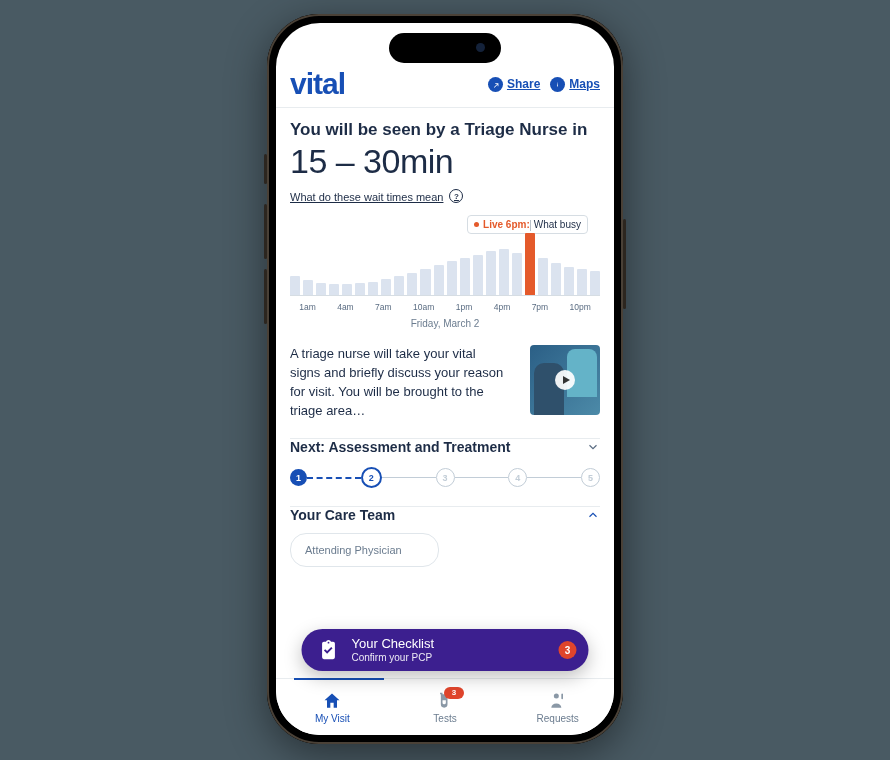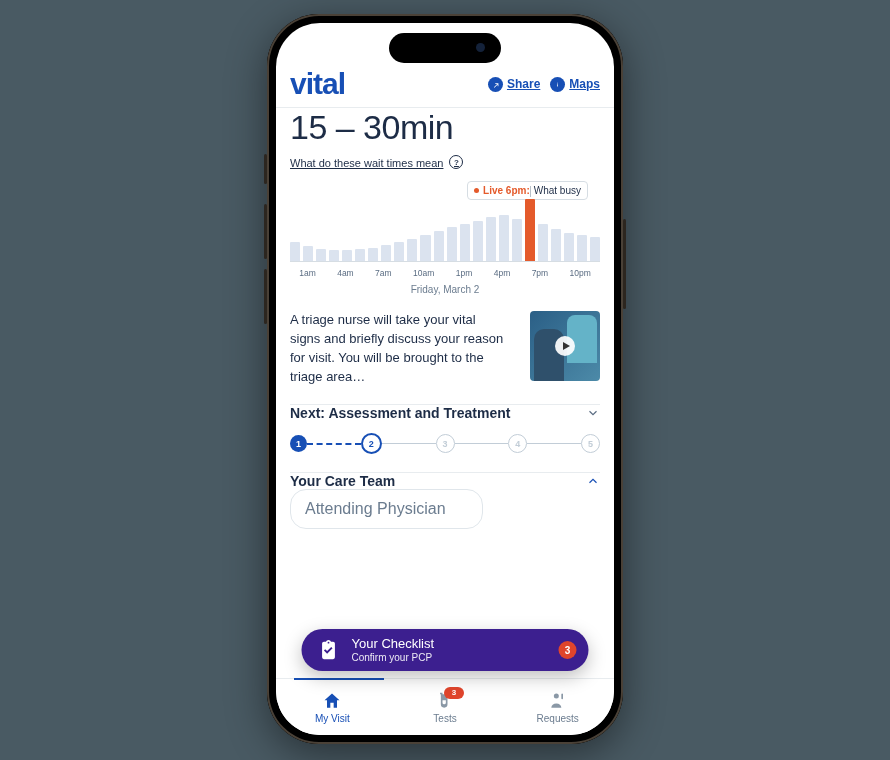--- a/index.html
+++ b/index.html
@@ -72,21 +72,21 @@
 
   .steps{display:flex;align-items:center;margin-top:12px;}
   .step{width:17px;height:17px;border-radius:50%;display:flex;align-items:center;justify-content:center;font-size:9px;font-weight:700;}
   .step.active{background:#174fb5;color:#fff;}
   .step.next{border:2px solid #174fb5;color:#174fb5;background:#fff;}
   .step.future{border:1.5px solid #c2cdd7;color:#c2cdd7;background:#fff;}
   .seg{flex:1;height:0;}
   .seg.dash{border-top:2px dashed #174fb5;}
   .seg.solid{border-top:1.5px solid #c2cdd7;}
 
-  .care-tab{border:1px solid #e0e6eb;border-radius:16px;display:inline-block;padding:10px 36px 10px 14px;font-size:16px;color:#6b7c8f;}
+  .care-tab{margin-top:10px;border:1px solid #e0e6eb;border-radius:16px;display:inline-block;padding:10px 36px 10px 14px;font-size:11px;color:#6b7c8f;}
 
   
   .toast{position:absolute;left:50%;transform:translateX(-50%);bottom:64px;background:#3c1f8f;border-radius:28px;
     padding:8px 48px 8px 14px;display:flex;align-items:center;gap:10px;color:#fff;min-width:225px;box-shadow:0 6px 18px rgba(0,0,0,.25);z-index:15;}
   .toast-icon{width:26px;height:26px;border-radius:4px;display:flex;align-items:center;justify-content:center;}
   .toast-icon svg{width:22px;height:22px;fill:#fff;}
   .toast-text .t1{font-size:13px;font-weight:400;line-height:1.1;}
   .toast-text .t2{font-size:10px;opacity:.9;}
   .toast-badge{position:absolute;right:12px;top:50%;transform:translateY(-50%);width:18px;height:18px;border-radius:50%;background:#e0452c;display:flex;align-items:center;justify-content:center;font-size:10px;font-weight:700;}
 
@@ -129,20 +129,21 @@
                     <path d="M11 7h2v2h-2zm0 4h2v6h-2z"></path>
                   </svg>
               </span>
               <span>Maps</span>
             </a>
           </div>
         </div>
         <div class="hr"></div>
 
         <div class="body">
+          <h1 class="lead">You will be seen by a Triage Nurse in</h1>
           <div class="wait">15 – 30min</div>
           <a class="meanlink">
             <span>What do these wait times mean</span>
             <span class="q-icon">?</span>
           </a>
 
           <div class="chart-wrap">
             <div class="live-chip">
               <span class="live-dot"></span>
               <span class="live-bold">Live 6pm:</span>

